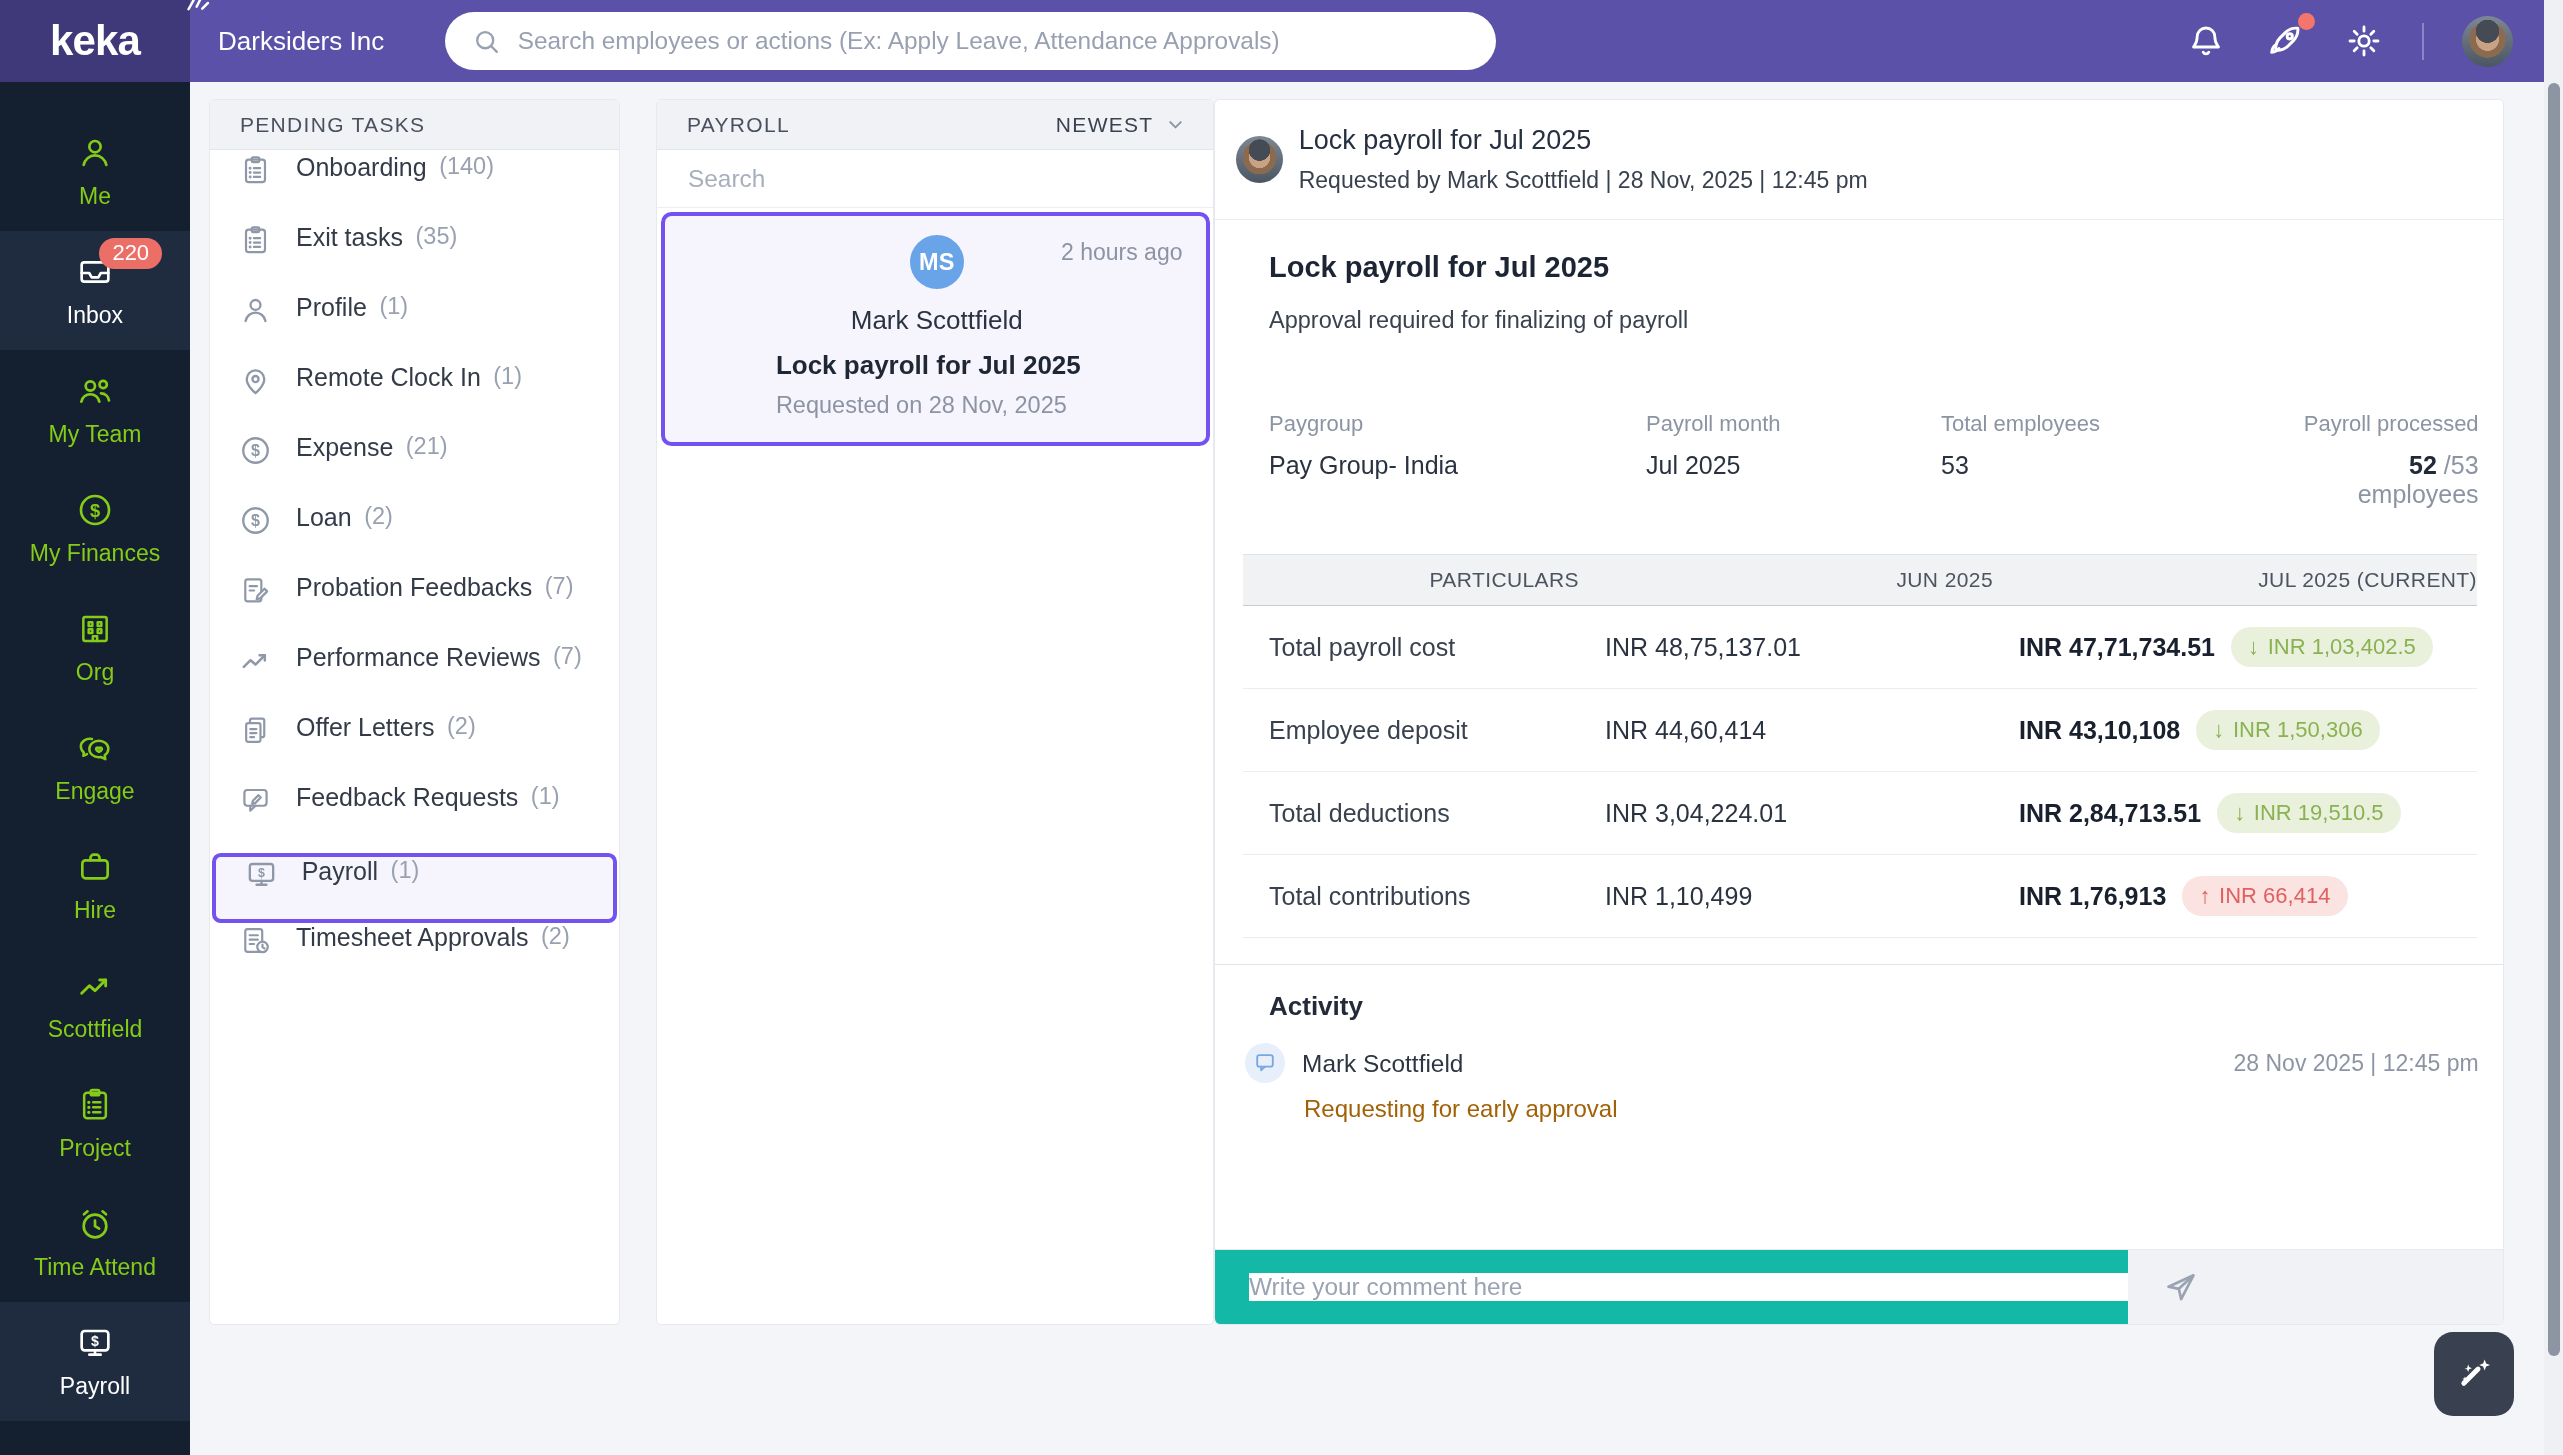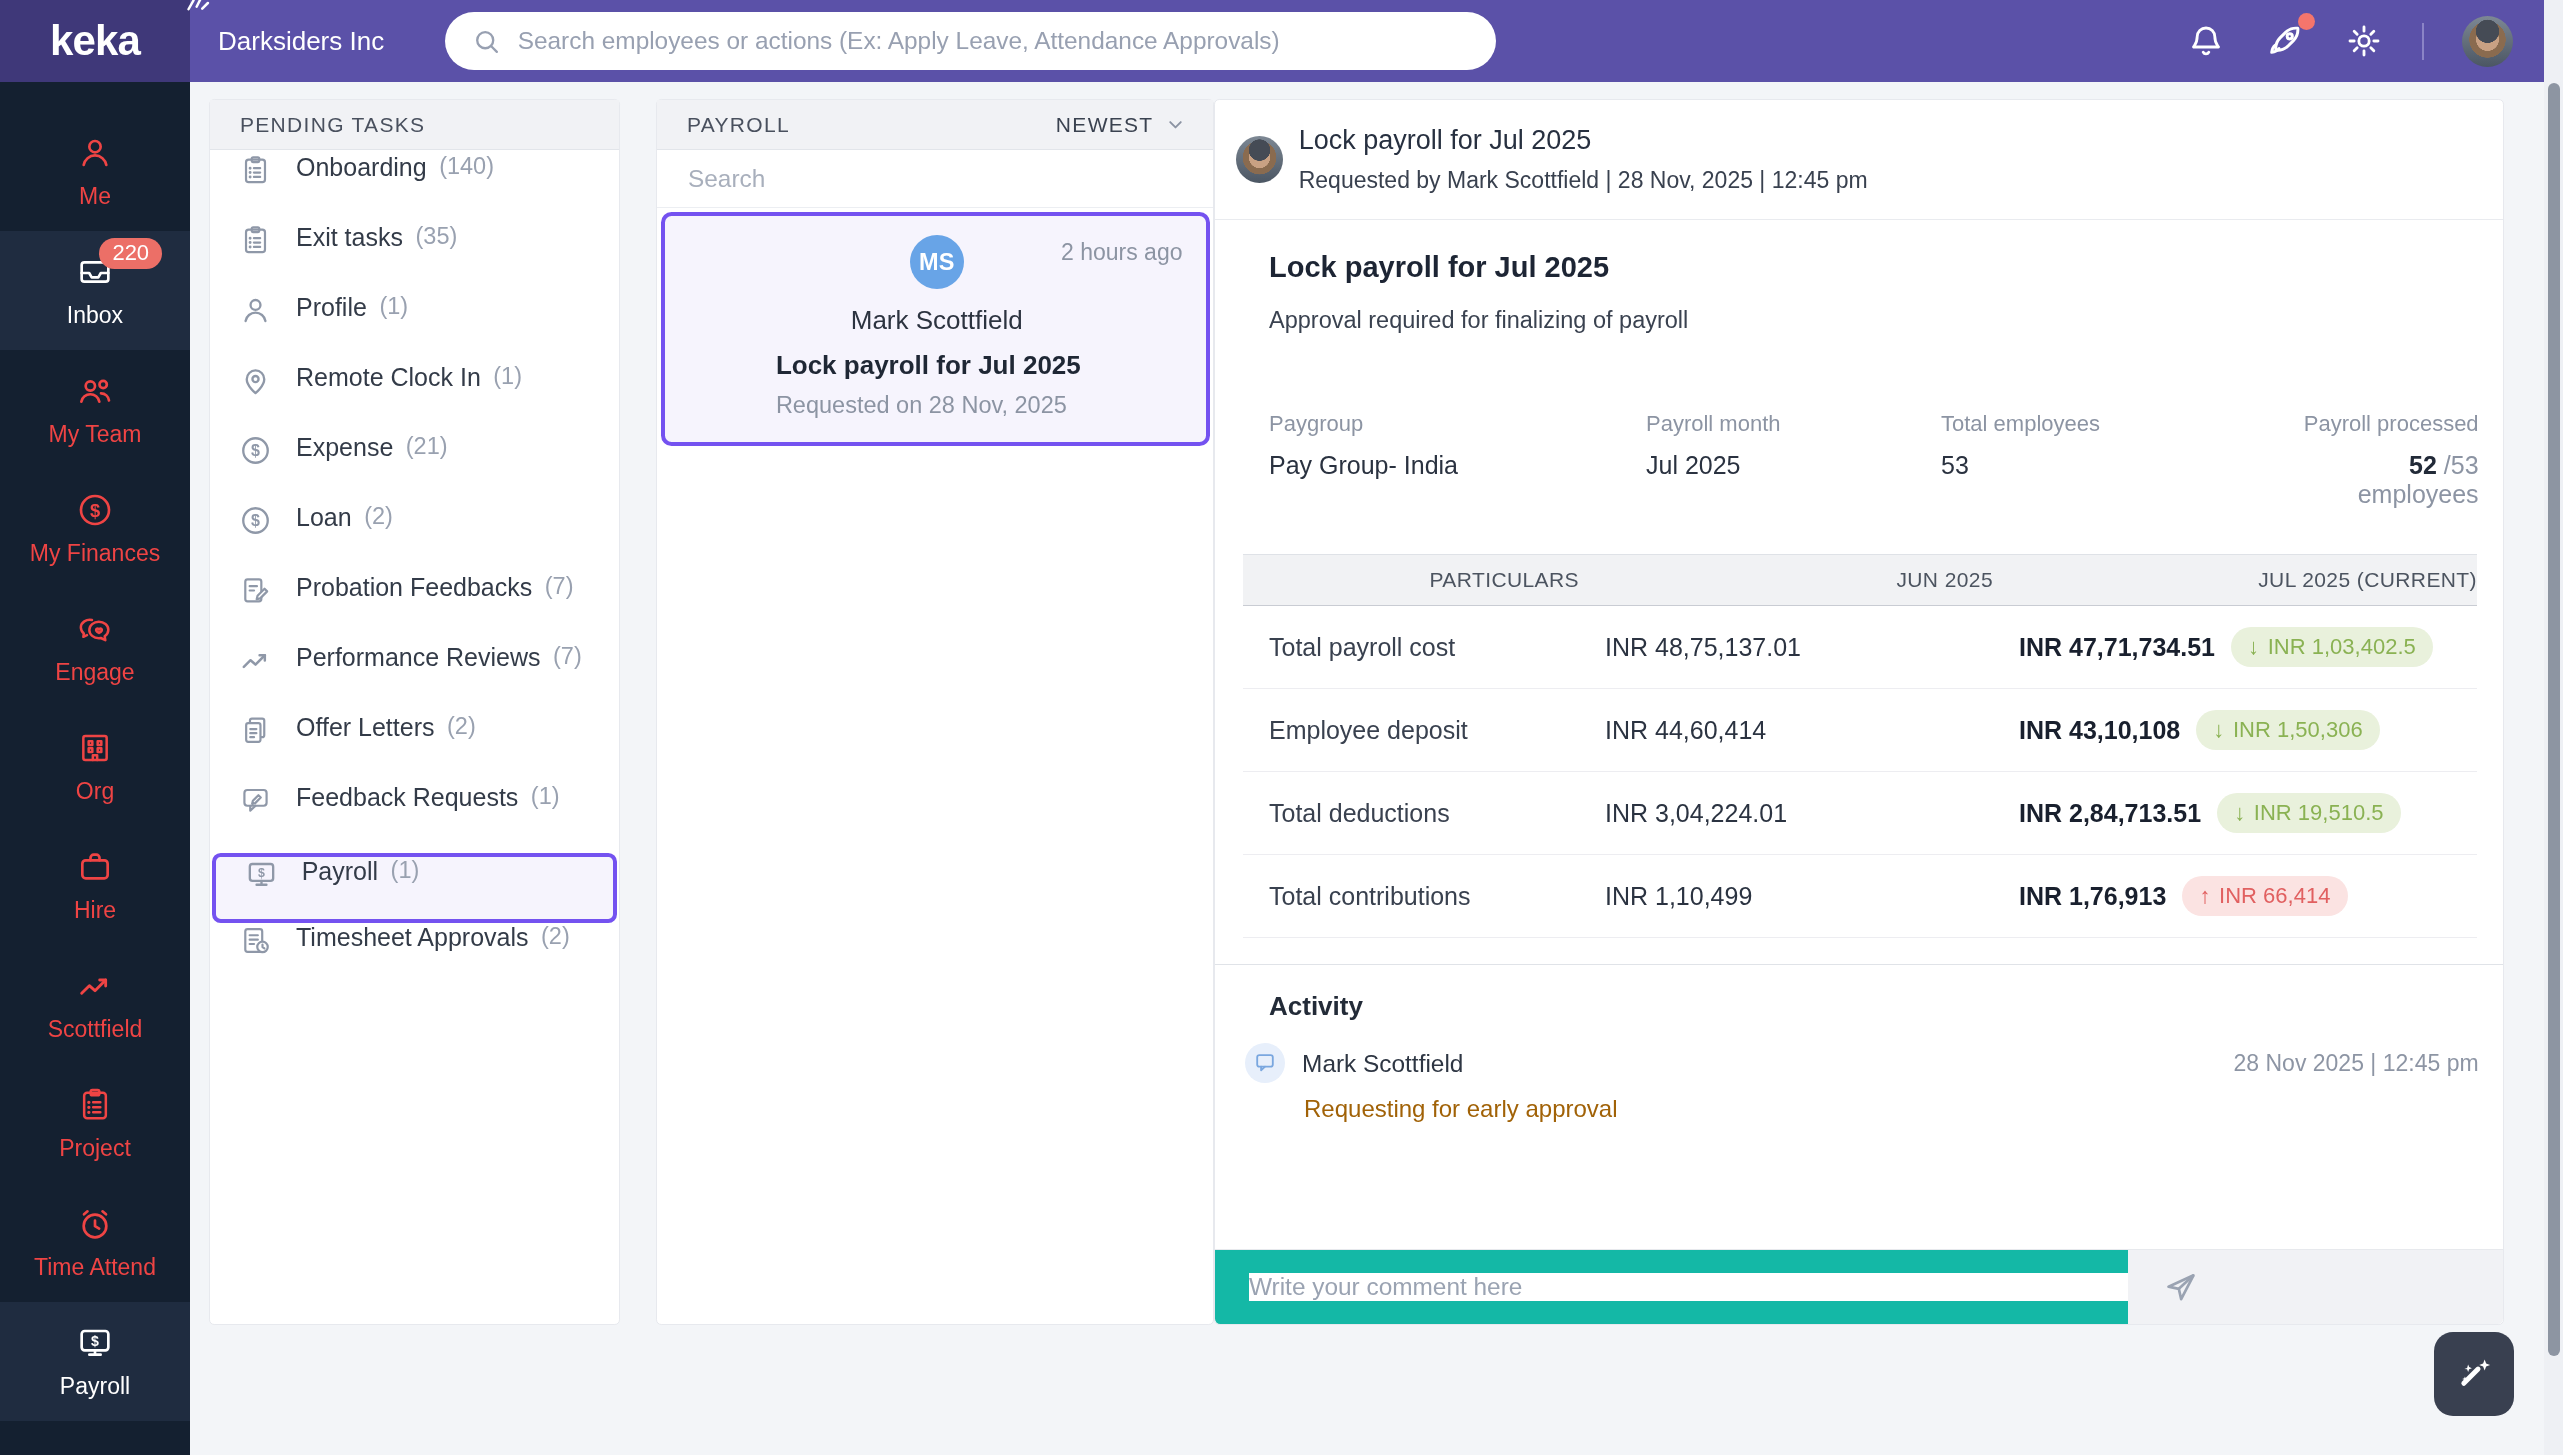--- a/index.html
+++ b/index.html
@@ -28,21 +28,21 @@
   .top-divider { width:1.7px; height:37px; background:#8b84c6; }
   .avatar-photo { width:51px; height:51px; border-radius:50%;
     background:
       radial-gradient(circle at 50% 30%, #454b55 0 26%, transparent 27%),
       radial-gradient(circle at 50% 46%, #c9a183 0 30%, #8a6b4f 31% 48%, transparent 49%),
       linear-gradient(#7d8894, #4b5663);
     flex:0 0 auto; }
 
   
   .rail { position:absolute; left:0; top:82px; width:190px; height:1374px; background:#142030; overflow:hidden; }
-  .rail-item { height:119px; display:flex; flex-direction:column; align-items:center; justify-content:center; gap:10.5px; color:#ef4444; cursor:pointer; }
+  .rail-item { height:119px; display:flex; flex-direction:column; align-items:center; justify-content:center; gap:10.5px; color:#84cc16; cursor:pointer; }
   .rail-item:first-child { margin-top:30px; }
   .rail-item.active { background:#1f2c40; color:#fff; }
   .rail-item .lbl { font-size:23px; }
   .rail-icon-wrap { position:relative; }
   .rail-badge { position:absolute; top:-14px; left:24.4px; background:#ec6f67; color:#fff; font-size:22px; padding:2.6px 13px; border-radius:871px; font-weight:500; }
 
   
   .panel { position:absolute; top:99px; height:1226px; background:#fff; border:0.9px solid #e7e9ee; border-radius:5.2px; }
   .panel-head { height:50px; background:#f1f2f5; border-bottom:0.9px solid #e2e5ea; display:flex; align-items:center; padding:0 26px 0 30px; font-size:21px; letter-spacing:1.3px; color:#49505e; font-weight:500; }
 
@@ -348,29 +348,29 @@
       <span class="lbl">My Team</span>
     </div>
   <div class="rail-item">
       <svg class="ic" width="40" height="40" viewBox="0 0 46 46">
         <use href="#i-dollar"></use>
       </svg>
       <span class="lbl">My Finances</span>
     </div>
   <div class="rail-item">
       <svg class="ic" width="40" height="40" viewBox="0 0 46 46">
+        <use href="#i-building"></use>
+      </svg>
+      <span class="lbl">Org</span>
+    </div>
+  <div class="rail-item">
+      <svg class="ic" width="40" height="40" viewBox="0 0 46 46">
         <use href="#i-engage"></use>
       </svg>
       <span class="lbl">Engage</span>
-    </div>
-  <div class="rail-item">
-      <svg class="ic" width="40" height="40" viewBox="0 0 46 46">
-        <use href="#i-building"></use>
-      </svg>
-      <span class="lbl">Org</span>
     </div>
   <div class="rail-item">
       <svg class="ic" width="40" height="40" viewBox="0 0 46 46">
         <use href="#i-briefcase"></use>
       </svg>
       <span class="lbl">Hire</span>
     </div>
   <div class="rail-item">
       <svg class="ic" width="40" height="40" viewBox="0 0 46 46">
         <use href="#i-trend"></use>

